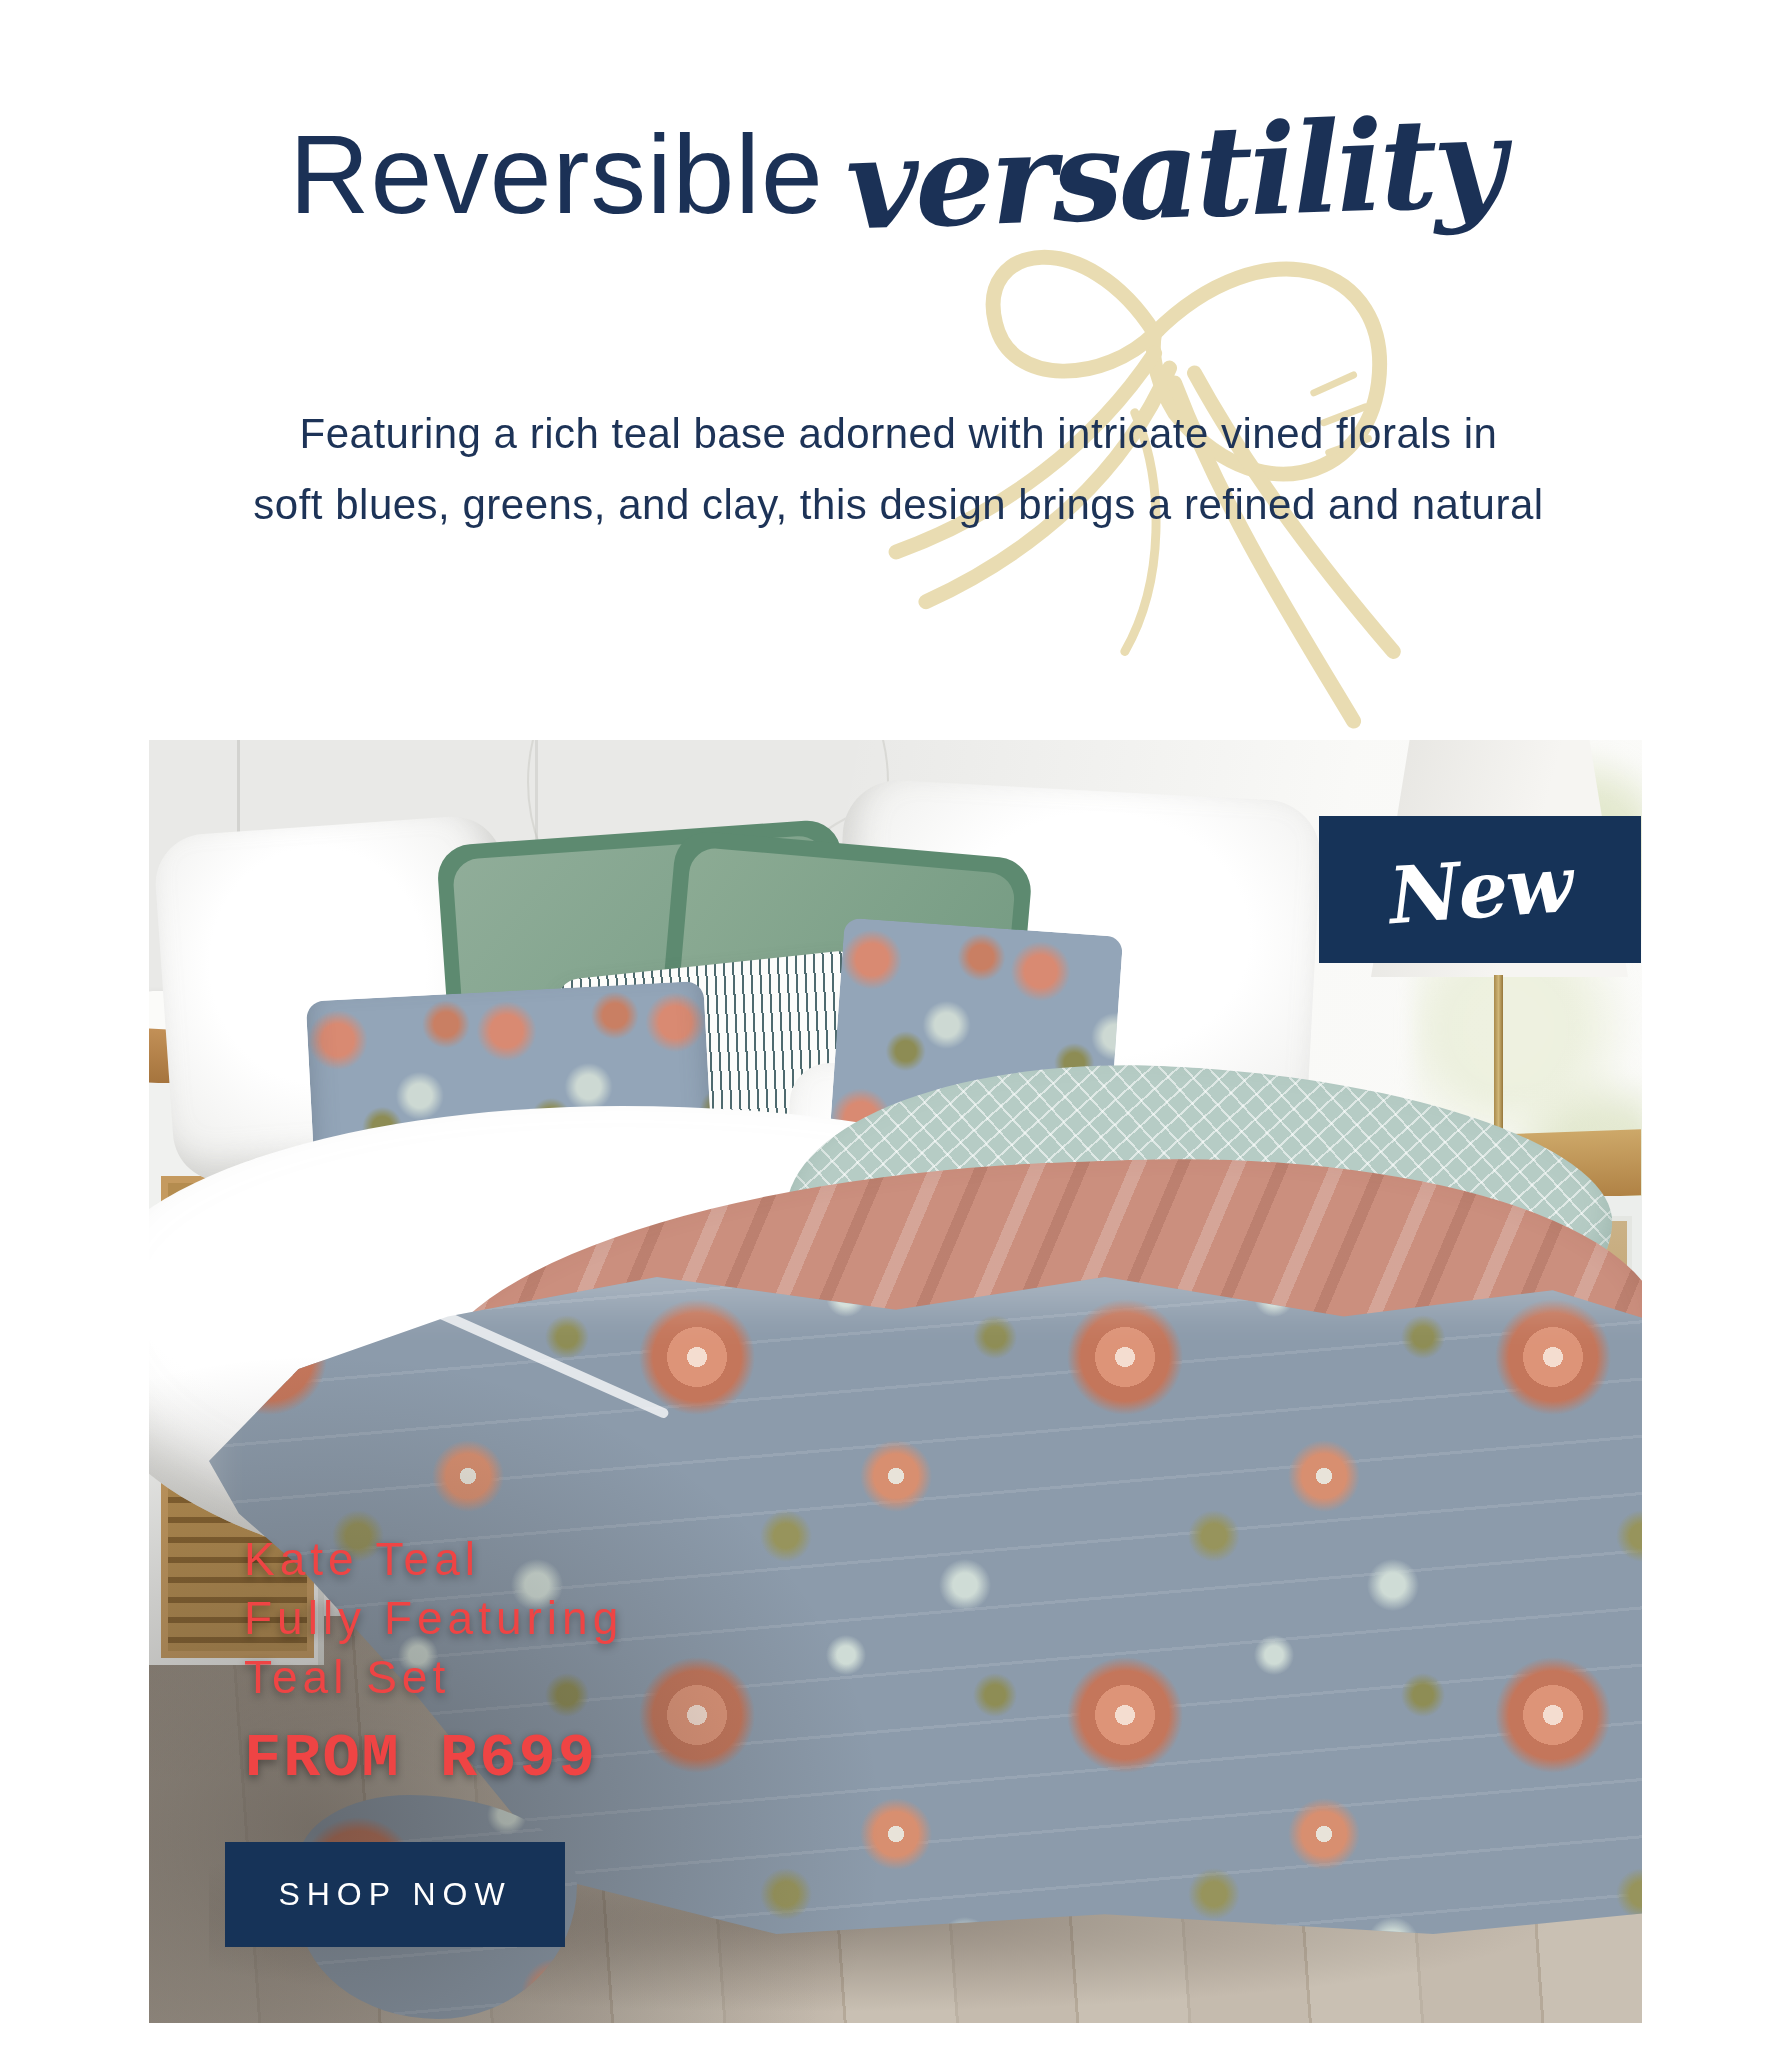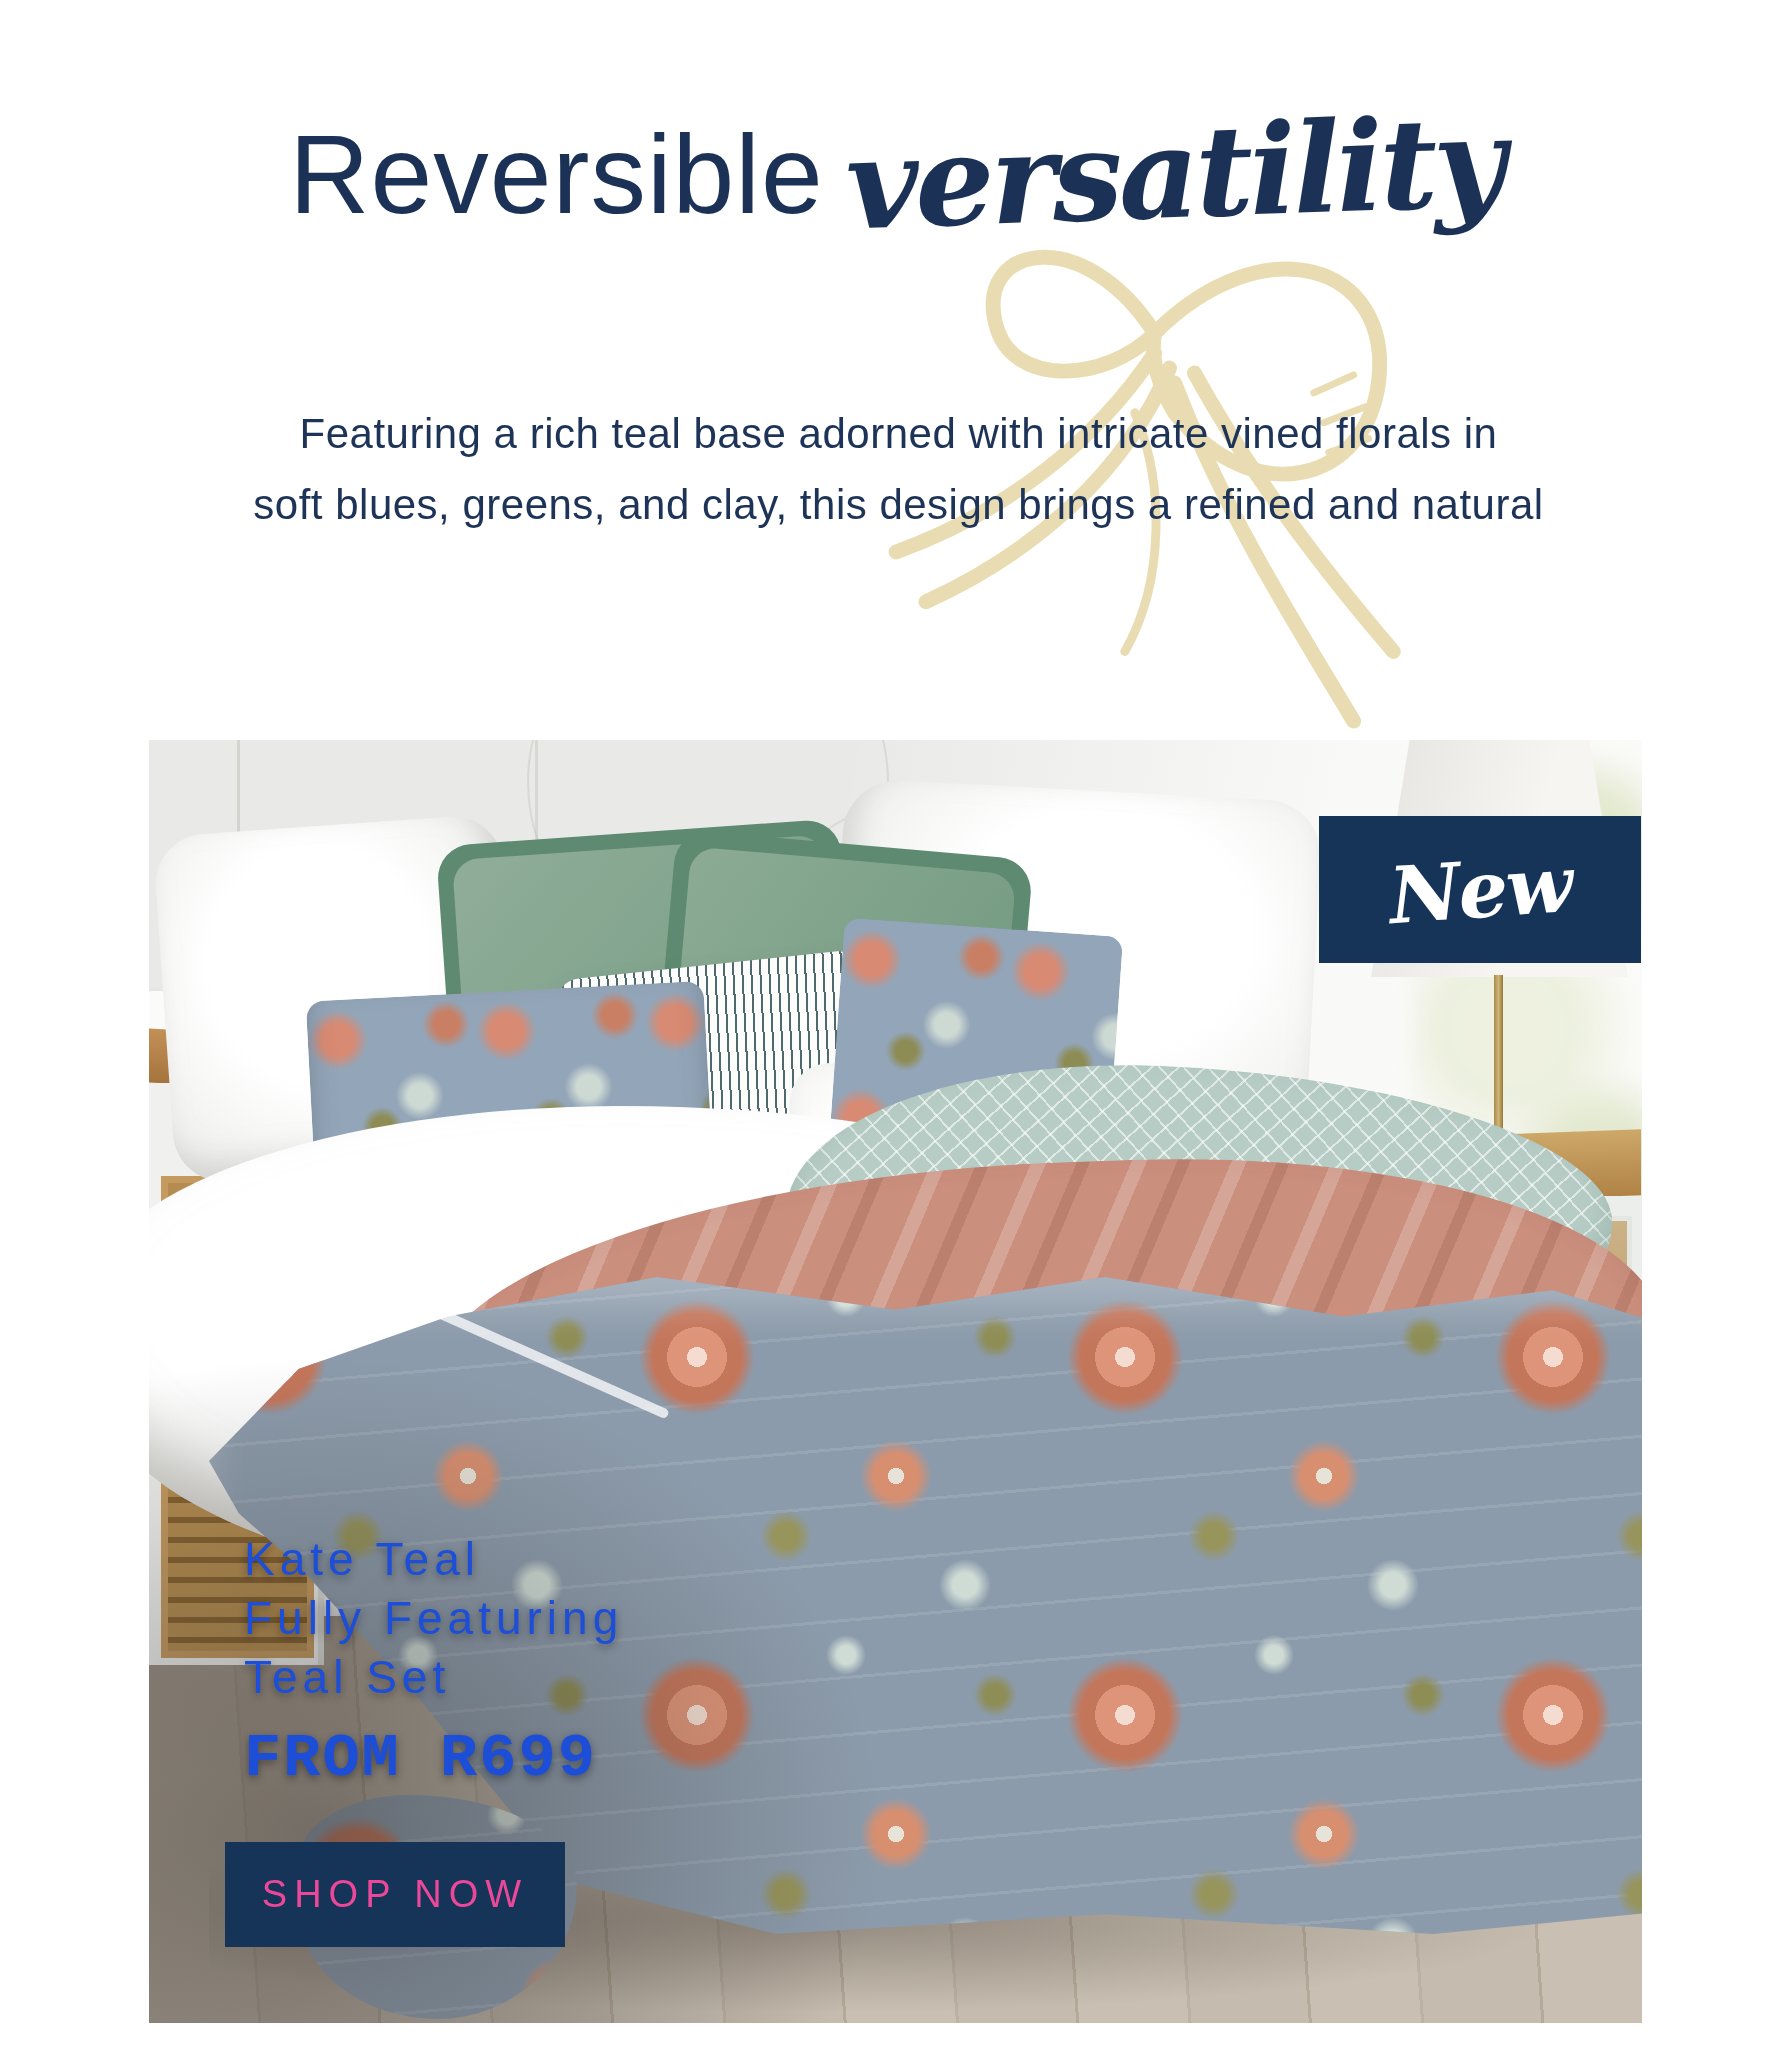--- a/index.html
+++ b/index.html
@@ -87,27 +87,27 @@
   .quilt-drape{left:149px;top:1055px;width:279px;height:224px;border-radius:40% 60% 50% 50%/30% 40% 60% 50%;}
   .quilt-edge{left:119px;top:585px;width:418px;height:10px;background:rgba(255,255,255,.75);border-radius:6px;transform:rotate(24deg);}
 
   .text-scrim{left:-60px;top:597px;width:816px;height:686px;background:radial-gradient(ellipse at 28% 72%,rgba(52,48,45,.45),rgba(52,48,45,0) 68%);}
 
   
   .badge{position:absolute;left:1319px;top:816px;width:322px;height:147px;background:#163358;z-index:3;display:flex;align-items:center;justify-content:center;}
   .badge .badge-text{color:#ffffff;font-family:"DejaVu Serif",serif;font-style:italic;font-weight:700;font-size:78px;transform:rotate(-4deg);letter-spacing:-2px;}
 
   
-  .product{position:absolute;left:244px;top:1530px;z-index:3;color:#1d4ed8;text-shadow:0 3px 8px rgba(0,0,0,.4);}
+  .product{position:absolute;left:244px;top:1530px;z-index:3;color:#ef4444;text-shadow:0 3px 8px rgba(0,0,0,.4);}
   .product .name-line{display:block;font-size:46px;font-weight:400;letter-spacing:5px;line-height:59px;white-space:nowrap;}
   .product .price{display:block;margin-top:16px;font-size:62px;font-weight:700;letter-spacing:2px;white-space:nowrap;font-family:Liberation Mono, monospace;}
 
   
   .cta{position:absolute;left:225px;top:1842px;width:340px;height:105px;background:#163358;z-index:3;display:flex;align-items:center;justify-content:center;cursor:pointer;border:none;}
-  .cta .cta-text{color:#ec4899;font-size:38px;font-weight:300;letter-spacing:7px;white-space:nowrap;}
+  .cta .cta-text{color:#ffffff;font-size:32px;font-weight:300;letter-spacing:7px;white-space:nowrap;}
 </style>
 </head>
 <body>
 
 <div class="page">
 
   <svg class="bow" viewBox="0 0 700 560" fill="none" stroke="#e8dbae" stroke-width="15" stroke-linecap="round" opacity="0.95">
     <path d="M320,150 C250,40 140,60 160,140 C175,205 270,200 320,150 Z"></path>
     <path d="M320,150 C430,40 560,80 545,200 C532,300 420,330 340,230 C325,205 315,175 320,150 Z"></path>
     <path d="M320,170 C260,260 170,330 60,370"></path>

